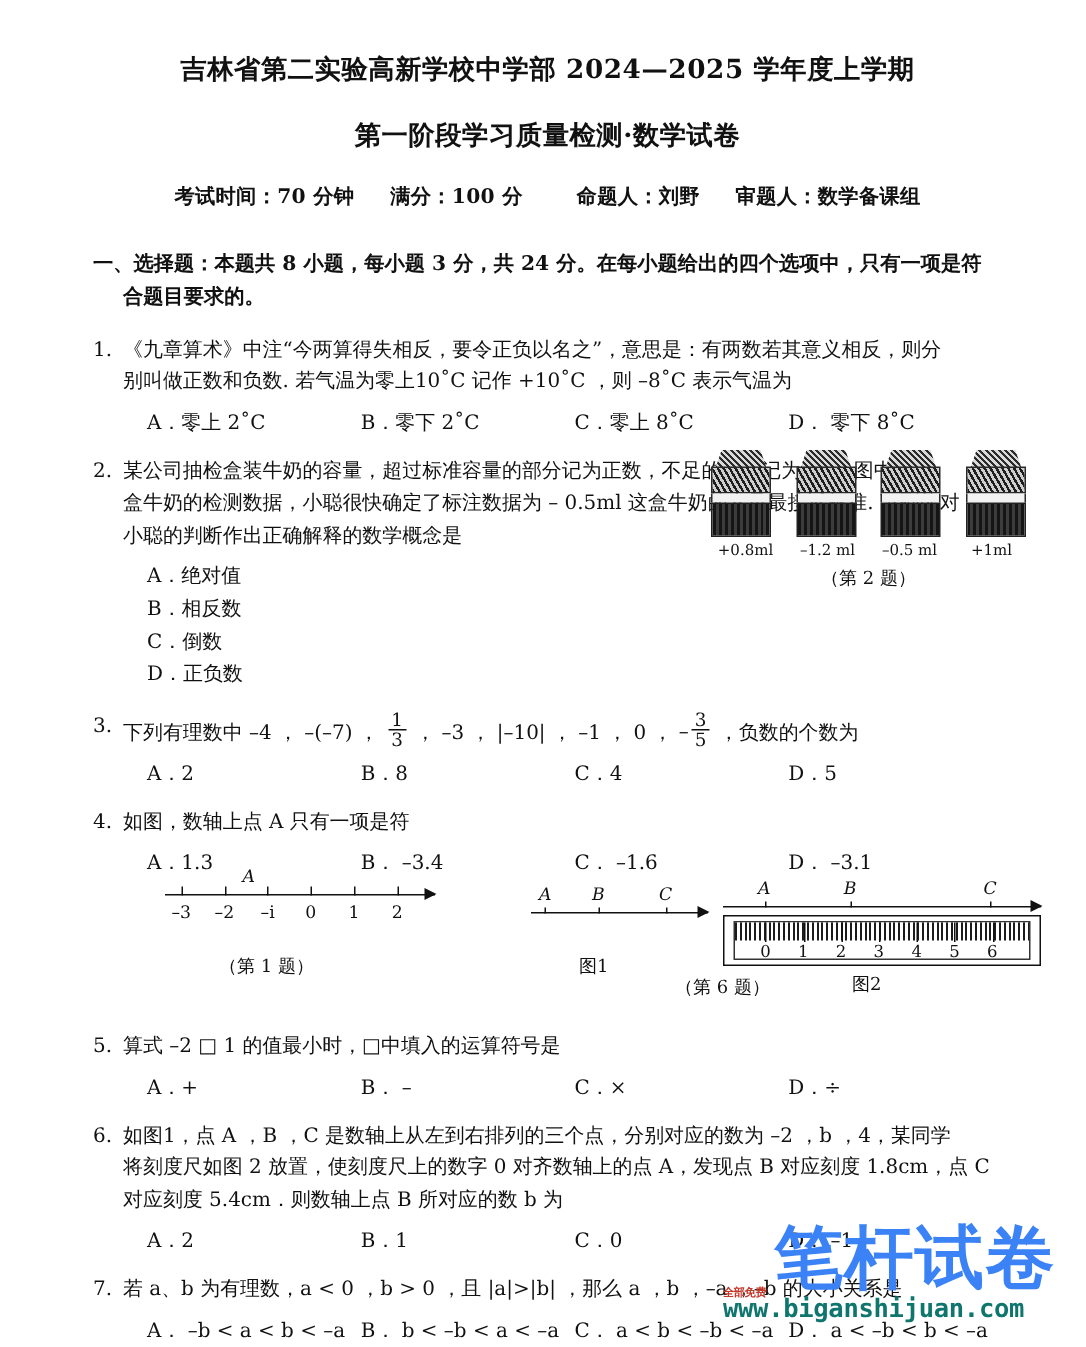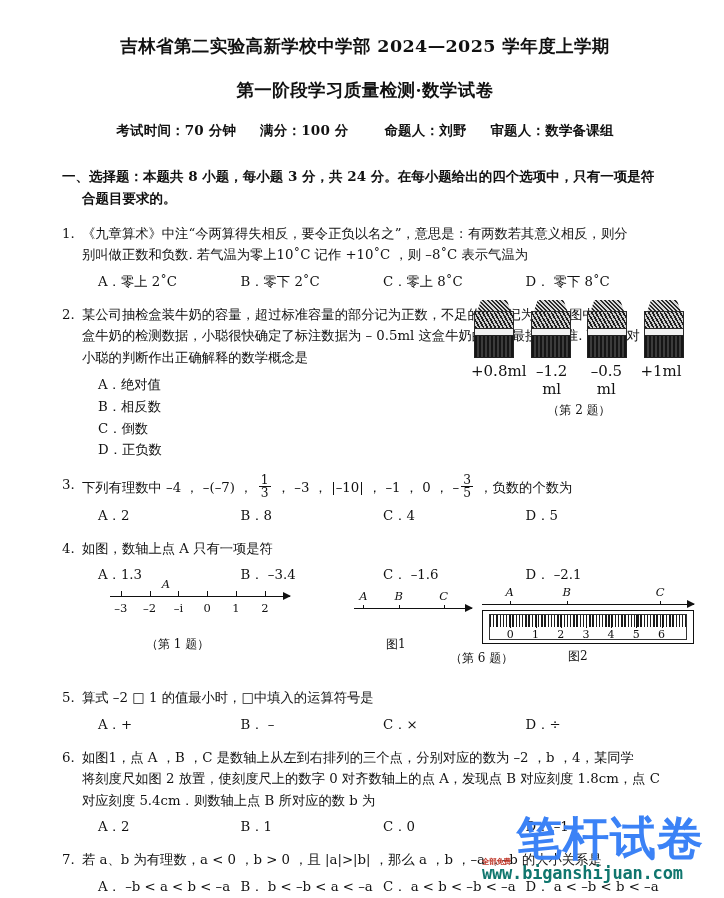--- a/index.html
+++ b/index.html
@@ -142,21 +142,21 @@
   .carton .lower {
     position: absolute; left: 0; right: 0; top: 35px; bottom: 0;
     background:
       repeating-linear-gradient(90deg,#151515 0 2px,#3c3c3c 2px 4px);
     border: 1px solid #222;
     box-sizing: border-box;
   }
   .carton-labels {
     display: flex;
     justify-content: space-between;
-    font-size: 15px;
+    font-size: 10px;
     margin-top: 4px;
     padding: 0 1px;
   }
   .carton-labels span { width: 52px; text-align: center; }
   .fig-cap { font-size: 12px; margin-top: 4px; }
 
   .fig-row {
     position: relative;
     height: 84px;
     margin-top: 6px;
@@ -368,21 +368,21 @@
   <div class="q">
     <span class="num">4.</span>
     <span class="qbody">
       <span class="line">如图，数轴上点 A 只有一项是符</span>
     </span>
   </div>
   <div class="opts four">
     <span class="opt">A．1.3</span>
     <span class="opt">B． –3.4</span>
     <span class="opt">C． –1.6</span>
-    <span class="opt">D． –2.1</span>
+    <span class="opt">D． –3.1</span>
   </div>
 
   <div class="fig-row">
 
     <div class="nl4">
       <div class="axis">
         <span class="arrow"></span>
         <span class="tick" style="left:6%"></span>
         <span class="tick" style="left:22%"></span>
         <span class="tick" style="left:38%"></span>

